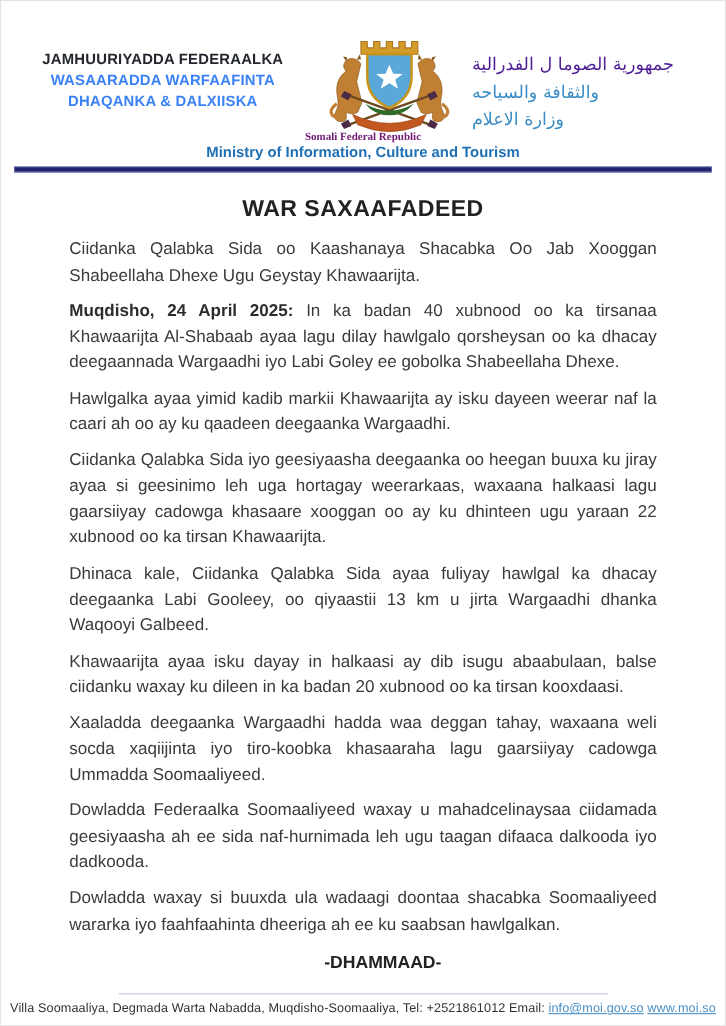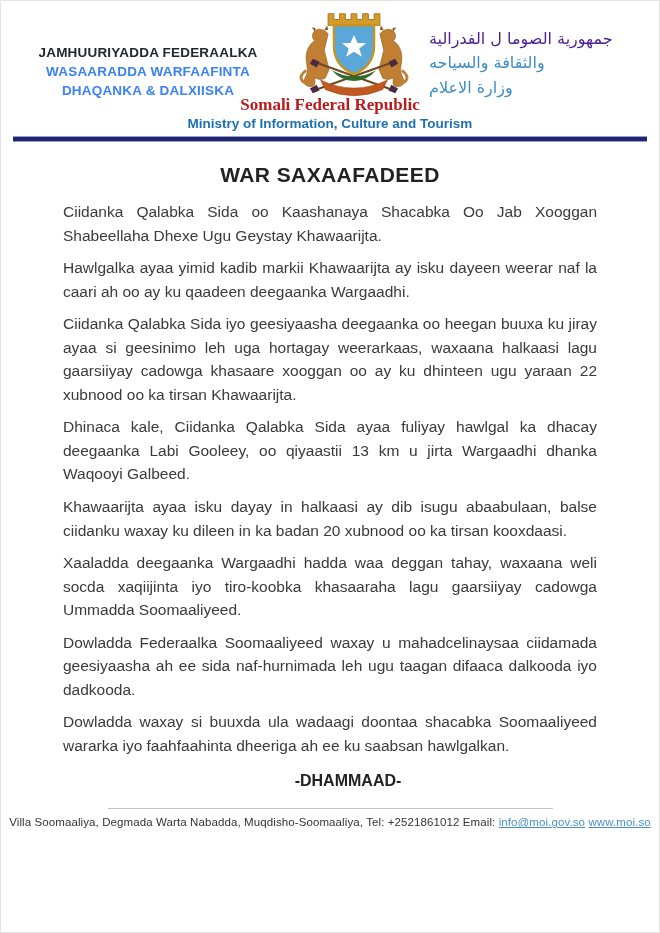--- a/index.html
+++ b/index.html
@@ -10,22 +10,22 @@
     background:#ffffff;
     border:1px solid #e3e3e3;
     box-sizing:border-box;
     overflow:hidden;
     font-family:"Liberation Sans",sans-serif;
     color:#3a3a3a;
   }
   
   .header{
     display:flex;
-    align-items:flex-end;
-    padding:8px 8px 0 26px;
+    align-items:flex-start;
+    padding:32px 8px 0 26px;
   }
   .header-left{
     width:242px;
     text-align:center;
     padding-top:12px;
     font-weight:bold;
     font-size:13.5px;
     line-height:1.4;
     letter-spacing:.2px;
   }
@@ -49,22 +49,22 @@
   }
   .ar-dark{color:#4c1d95;}
   .ar-blue{color:#3c8dc5;}
   .header-titles{
     text-align:center;
     margin-top:-6px;
   }
   .country-en{
     font-family:"Liberation Serif",serif;
     font-weight:bold;
-    font-size:17px;
-    color:#b91c1c;
+    font-size:10px;
+    color:#701a75;
   }
   .ministry-en{
     font-weight:bold;
     font-size:13.5px;
     color:#1f6fb5;
     margin-top:1px;
   }
   .header-divider{
     margin:5px 12px 0 12px;
     height:4px;
@@ -180,20 +180,21 @@
     <div class="ministry-en">Ministry of Information, Culture and Tourism</div>
   </div>
 
   <div class="header-divider"></div>
 
   <h1 class="doc-title">WAR SAXAAFADEED</h1>
 
   <div class="body-text">
     <p>Ciidanka Qalabka Sida oo Kaashanaya Shacabka Oo Jab Xooggan Shabeellaha Dhexe Ugu Geystay Khawaarijta.</p>
 
+    <p><span class="lead-bold">Muqdisho, 24 April 2025:</span><span> In ka badan 40 xubnood oo ka tirsanaa Khawaarijta Al-Shabaab ayaa lagu dilay hawlgalo qorsheysan oo ka dhacay deegaannada Wargaadhi iyo Labi Goley ee gobolka Shabeellaha Dhexe.</span></p>
 
     <p>Hawlgalka ayaa yimid kadib markii Khawaarijta ay isku dayeen weerar naf la caari ah oo ay ku qaadeen deegaanka Wargaadhi.</p>
     <p>Ciidanka Qalabka Sida iyo geesiyaasha deegaanka oo heegan buuxa ku jiray ayaa si geesinimo leh uga hortagay weerarkaas, waxaana halkaasi lagu gaarsiiyay cadowga khasaare xooggan oo ay ku dhinteen ugu yaraan 22 xubnood oo ka tirsan Khawaarijta.</p>
     <p>Dhinaca kale, Ciidanka Qalabka Sida ayaa fuliyay hawlgal ka dhacay deegaanka Labi Gooleey, oo qiyaastii 13 km u jirta Wargaadhi dhanka Waqooyi Galbeed.</p>
     <p>Khawaarijta ayaa isku dayay in halkaasi ay dib isugu abaabulaan, balse ciidanku waxay ku dileen in ka badan 20 xubnood oo ka tirsan kooxdaasi.</p>
     <p>Xaaladda deegaanka Wargaadhi hadda waa deggan tahay, waxaana weli socda xaqiijinta iyo tiro-koobka khasaaraha lagu gaarsiiyay cadowga Ummadda Soomaaliyeed.</p>
     <p>Dowladda Federaalka Soomaaliyeed waxay u mahadcelinaysaa ciidamada geesiyaasha ah ee sida naf-hurnimada leh ugu taagan difaaca dalkooda iyo dadkooda.</p>
     <p>Dowladda waxay si buuxda ula wadaagi doontaa shacabka Soomaaliyeed wararka iyo faahfaahinta dheeriga ah  ee ku saabsan hawlgalkan.</p>
   </div>
 

